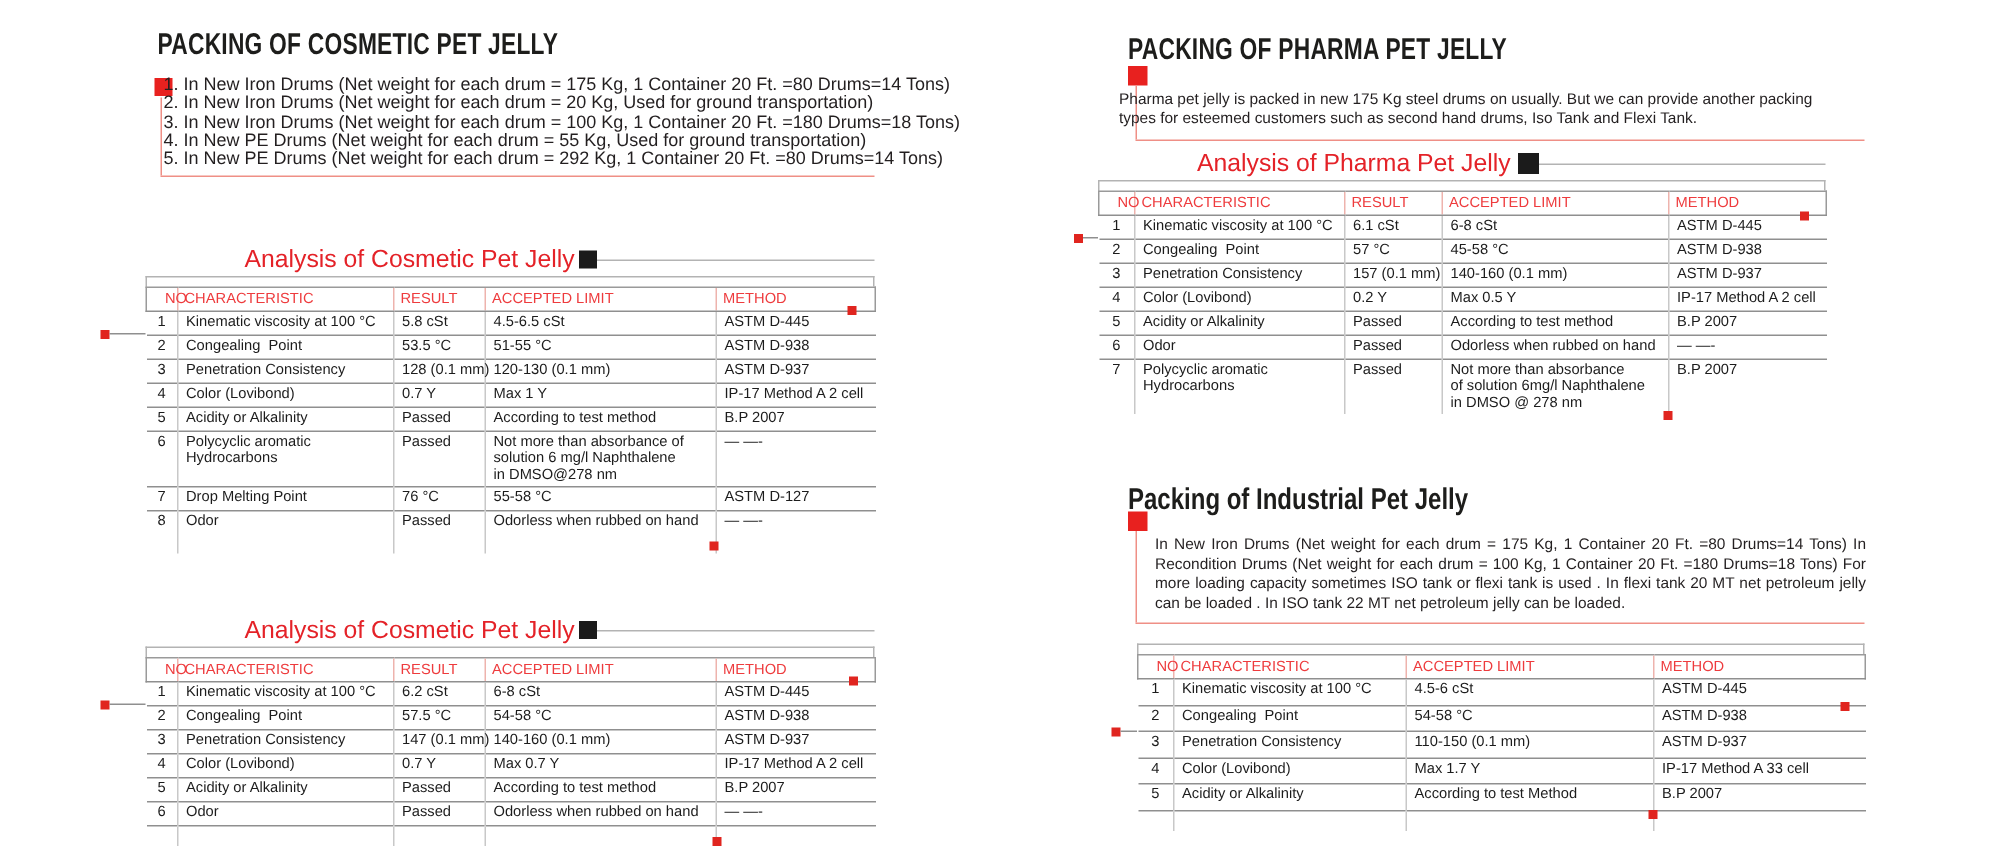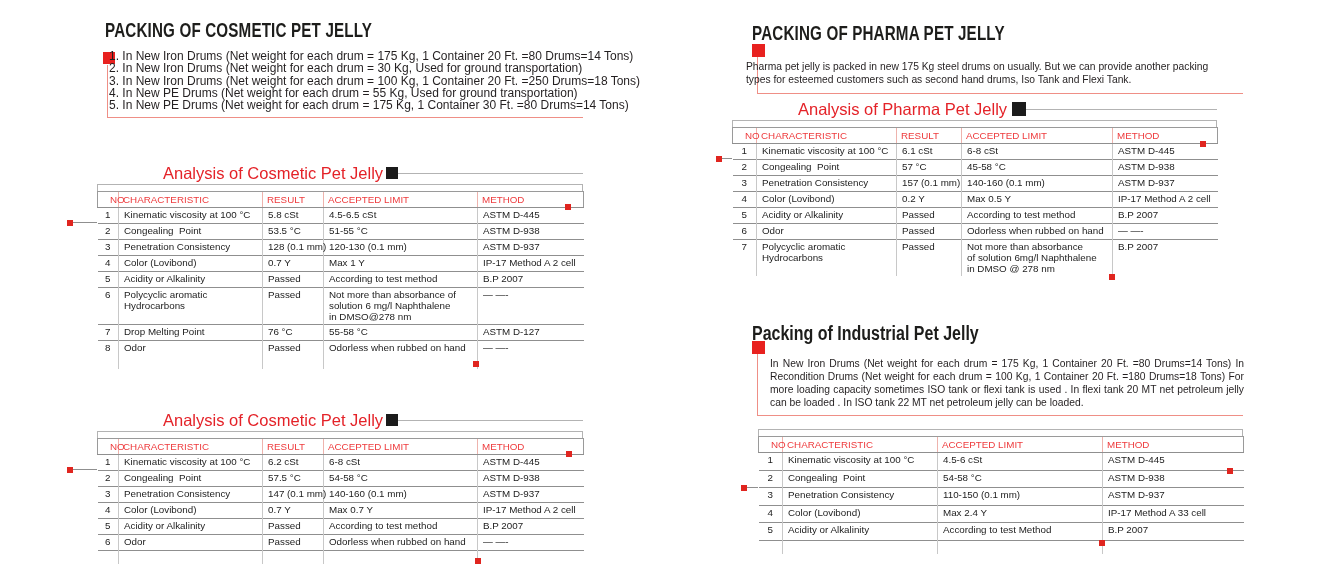--- a/index.html
+++ b/index.html
@@ -62,24 +62,24 @@
 <div>
 
   <div class="h-caps" style="left:105px;top:19px;">PACKING OF COSMETIC PET JELLY</div>
 
   <div class="sq-red big" style="left:103px;top:52px;"></div>
   <div class="lborder-v" style="left:107px;top:65px;height:52px;"></div>
   <div class="lborder-h" style="left:107px;top:117px;width:476px;"></div>
 
   <div class="list">
     <div>1. In New Iron Drums (Net weight for each drum = 175 Kg, 1 Container 20 Ft. =80 Drums=14 Tons)</div>
-    <div>2. In New Iron Drums (Net weight for each drum = 30 Kg, Used for ground transportation)</div>
-    <div>3. In New Iron Drums (Net weight for each drum = 100 Kg, 1 Container 20 Ft. =250 Drums=18 Tons)</div>
+    <div>2. In New Iron Drums (Net weight for each drum = 20 Kg, Used for ground transportation)</div>
+    <div>3. In New Iron Drums (Net weight for each drum = 100 Kg, 1 Container 20 Ft. =180 Drums=18 Tons)</div>
     <div>4. In New PE Drums (Net weight for each drum = 55 Kg, Used for ground transportation)</div>
-    <div>5. In New PE Drums (Net weight for each drum = 175 Kg, 1 Container 30 Ft. =80 Drums=14 Tons)</div>
+    <div>5. In New PE Drums (Net weight for each drum = 292 Kg, 1 Container 20 Ft. =80 Drums=14 Tons)</div>
   </div>
 
   <div class="tblbox" style="left:97px;top:163px;">
     <div class="tbl-title">
       <span class="tbl-title-text">Analysis of Cosmetic Pet Jelly</span>
       <span class="tbl-sq"></span>
       <span class="tbl-line"></span>
     </div>
     <div class="band"></div>
     <div class="mark" style="left:-30px;top:57px;"></div>
@@ -396,21 +396,21 @@
           </tr>
           <tr>
             <td class="no-col">3</td>
             <td>Penetration Consistency</td>
             <td>110-150 (0.1 mm)</td>
             <td>ASTM D-937</td>
           </tr>
           <tr>
             <td class="no-col">4</td>
             <td>Color (Lovibond)</td>
-            <td>Max 2.4 Y</td>
+            <td>Max 1.7 Y</td>
             <td>IP-17 Method A 33 cell</td>
           </tr>
           <tr>
             <td class="no-col">5</td>
             <td>Acidity or Alkalinity</td>
             <td>According to test Method</td>
             <td>B.P 2007</td>
           </tr>
           <tr class="trailing line">
             <td></td>

